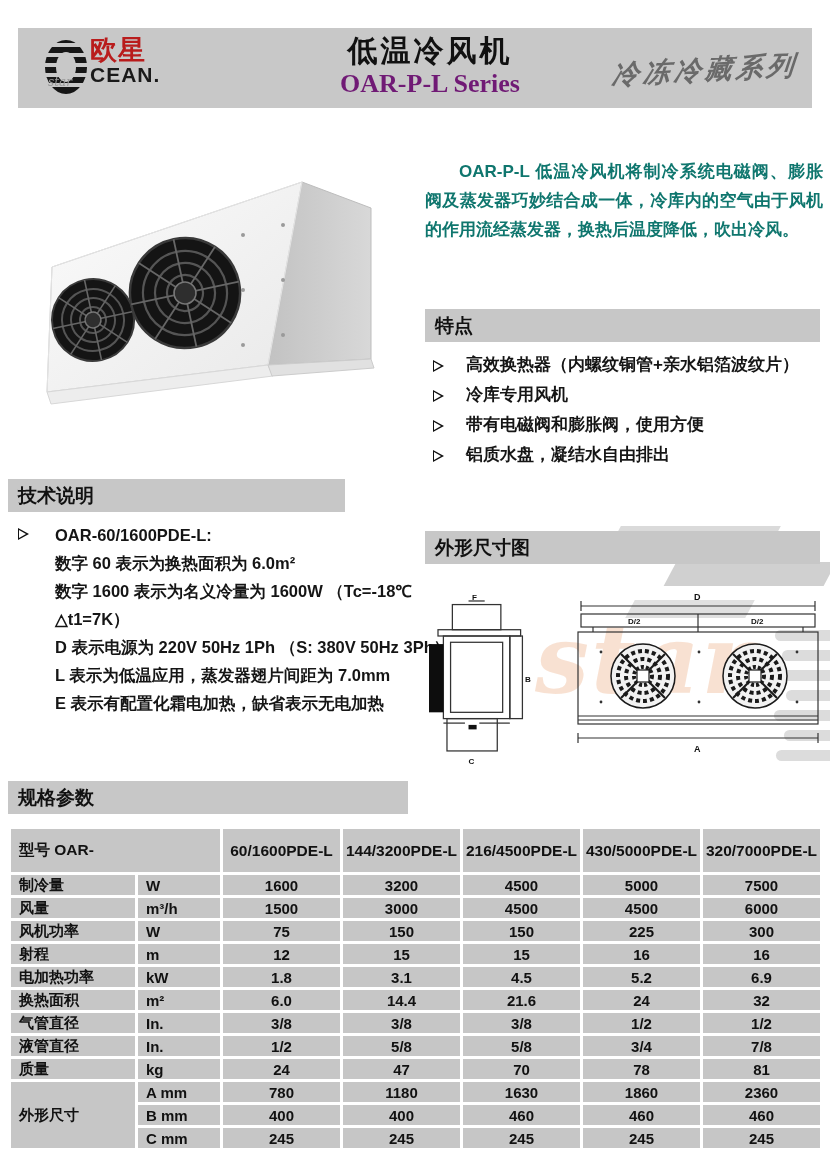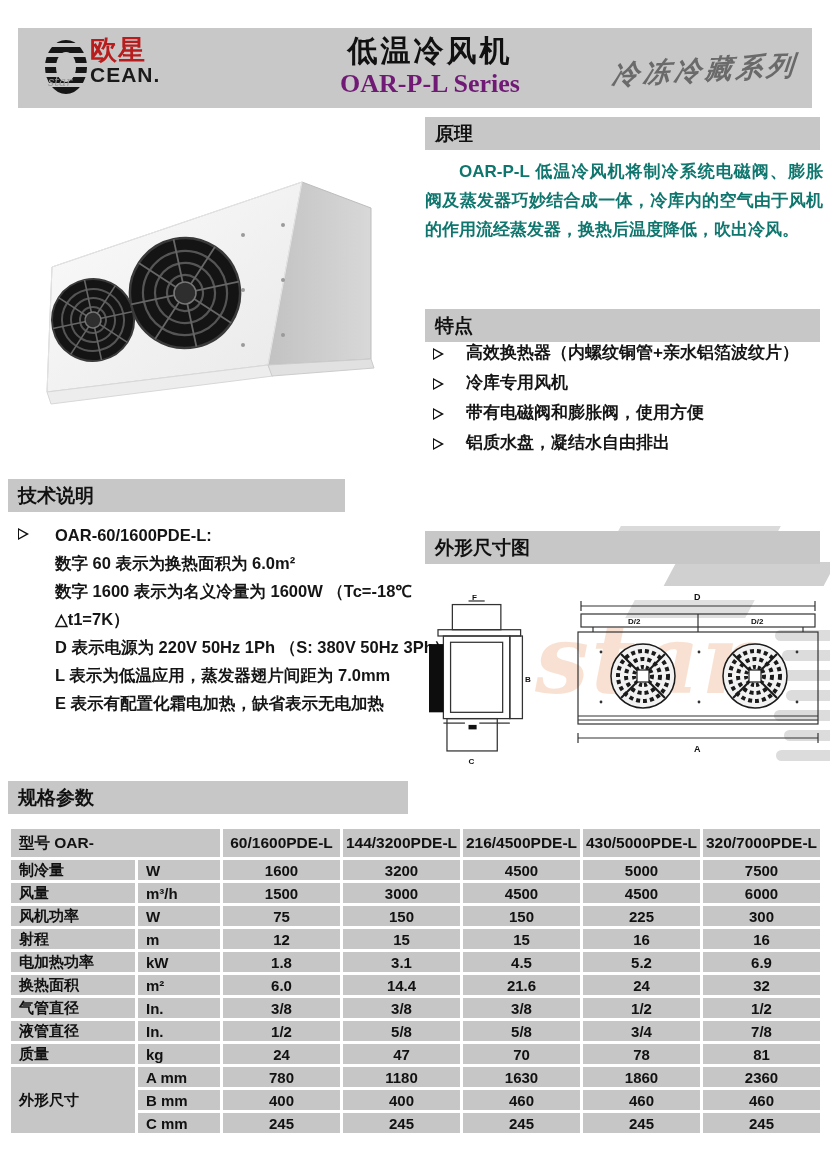--- a/index.html
+++ b/index.html
@@ -19,21 +19,21 @@
   .series-cal{position:absolute;right:14px;top:24px;font-family:"DejaVu Serif",serif;font-style:italic;
               font-weight:bold;font-size:27px;color:#6a6a6a;letter-spacing:4px;
               transform:rotate(-3deg) skewX(-8deg);}
   
   .sec-bar{position:absolute;height:33px;background:#c7c7c7;display:flex;align-items:center;
            padding-left:10px;box-sizing:border-box;font-size:19px;font-weight:bold;color:#111;}
   
   .principle-text{position:absolute;left:425px;top:157px;width:398px;font-size:17px;font-weight:bold;
                   line-height:29px;text-align:justify;text-indent:2em;color:#0f766e;}
   
-  .feat-list{position:absolute;left:433px;top:340px;width:392px;text-align:center;}
+  .feat-list{position:absolute;left:433px;top:352px;width:392px;text-align:center;}
   .feat-row{display:flex;align-items:flex-start;height:30px;}
   .tri{position:relative;width:0;height:0;margin:8px 22px 0 0;flex:none;
        border-left:11px solid #111;border-top:6px solid transparent;border-bottom:6px solid transparent;}
   .tri::after{content:'';position:absolute;left:-10px;top:-4px;width:0;height:0;
        border-left:7px solid #fff;border-top:4px solid transparent;border-bottom:4px solid transparent;}
   .feat-text{font-size:17px;font-weight:bold;line-height:26px;}
   
   .tech-list{position:absolute;left:16px;top:521px;width:400px;}
   .tech-first{display:flex;align-items:flex-start;height:28px;}
   .tech-first .tri{margin:7px 0 0 2px;}
@@ -48,21 +48,21 @@
   .wm-orange-arc{position:absolute;width:80px;height:140px;border:12px solid transparent;
                  border-right-color:#e8956a;border-radius:50%;opacity:.65;}
   .wm-star-text{position:absolute;font-family:"DejaVu Serif",serif;font-style:italic;font-weight:bold;
                 font-size:96px;color:#e07b39;opacity:.22;letter-spacing:2px;}
   .diagram{position:absolute;}
   
   .specs-table{position:absolute;left:8px;top:826px;border-collapse:separate;border-spacing:3px;
                table-layout:fixed;width:812px;}
   .specs-table th,.specs-table td{background:#c6c6c6;font-weight:bold;color:#111;
                text-align:center;vertical-align:middle;padding:0;overflow:hidden;}
-  .specs-table th{height:28px;font-size:15.5px;}
+  .specs-table th{height:43px;font-size:15.5px;}
   .specs-table td{height:20px;font-size:15px;}
   .specs-table .lbl{text-align:left;padding-left:8px;}
   .specs-table .unit{text-align:left;padding-left:8px;}
   svg text{font-family:"Liberation Sans",sans-serif;}
 </style>
 </head>
 <body>
 
 <div id="page">
 
@@ -141,23 +141,20 @@
       <g stroke="#666" stroke-width="1.8">
         <line x1="170" y1="113" x2="170" y2="223"></line>
           <line x1="115" y1="168" x2="225" y2="168"></line>
         <line x1="131" y1="129" x2="209" y2="207"></line>
           <line x1="209" y1="129" x2="131" y2="207"></line>
       </g>
       <circle cx="170" cy="168" r="11" fill="#2e2e2e" stroke="#777" stroke-width="1.5"></circle>
     </g>
   </svg>
 
-  <div class="sec-bar" style="left:425px;top:117px;width:395px;">
-    <span>原理</span>
-  </div>
   <div class="principle-text">OAR-P-L 低温冷风机将制冷系统电磁阀、膨胀阀及蒸发器巧妙结合成一体，冷库内的空气由于风机的作用流经蒸发器，换热后温度降低，吹出冷风。</div>
 
   <div class="sec-bar" style="left:425px;top:309px;width:395px;">
     <span>特点</span>
   </div>
   <div class="feat-list">
       <div class="feat-row">
         <span class="tri"></span>
         <span class="feat-text">高效换热器（内螺纹铜管+亲水铝箔波纹片）</span>
       </div>

